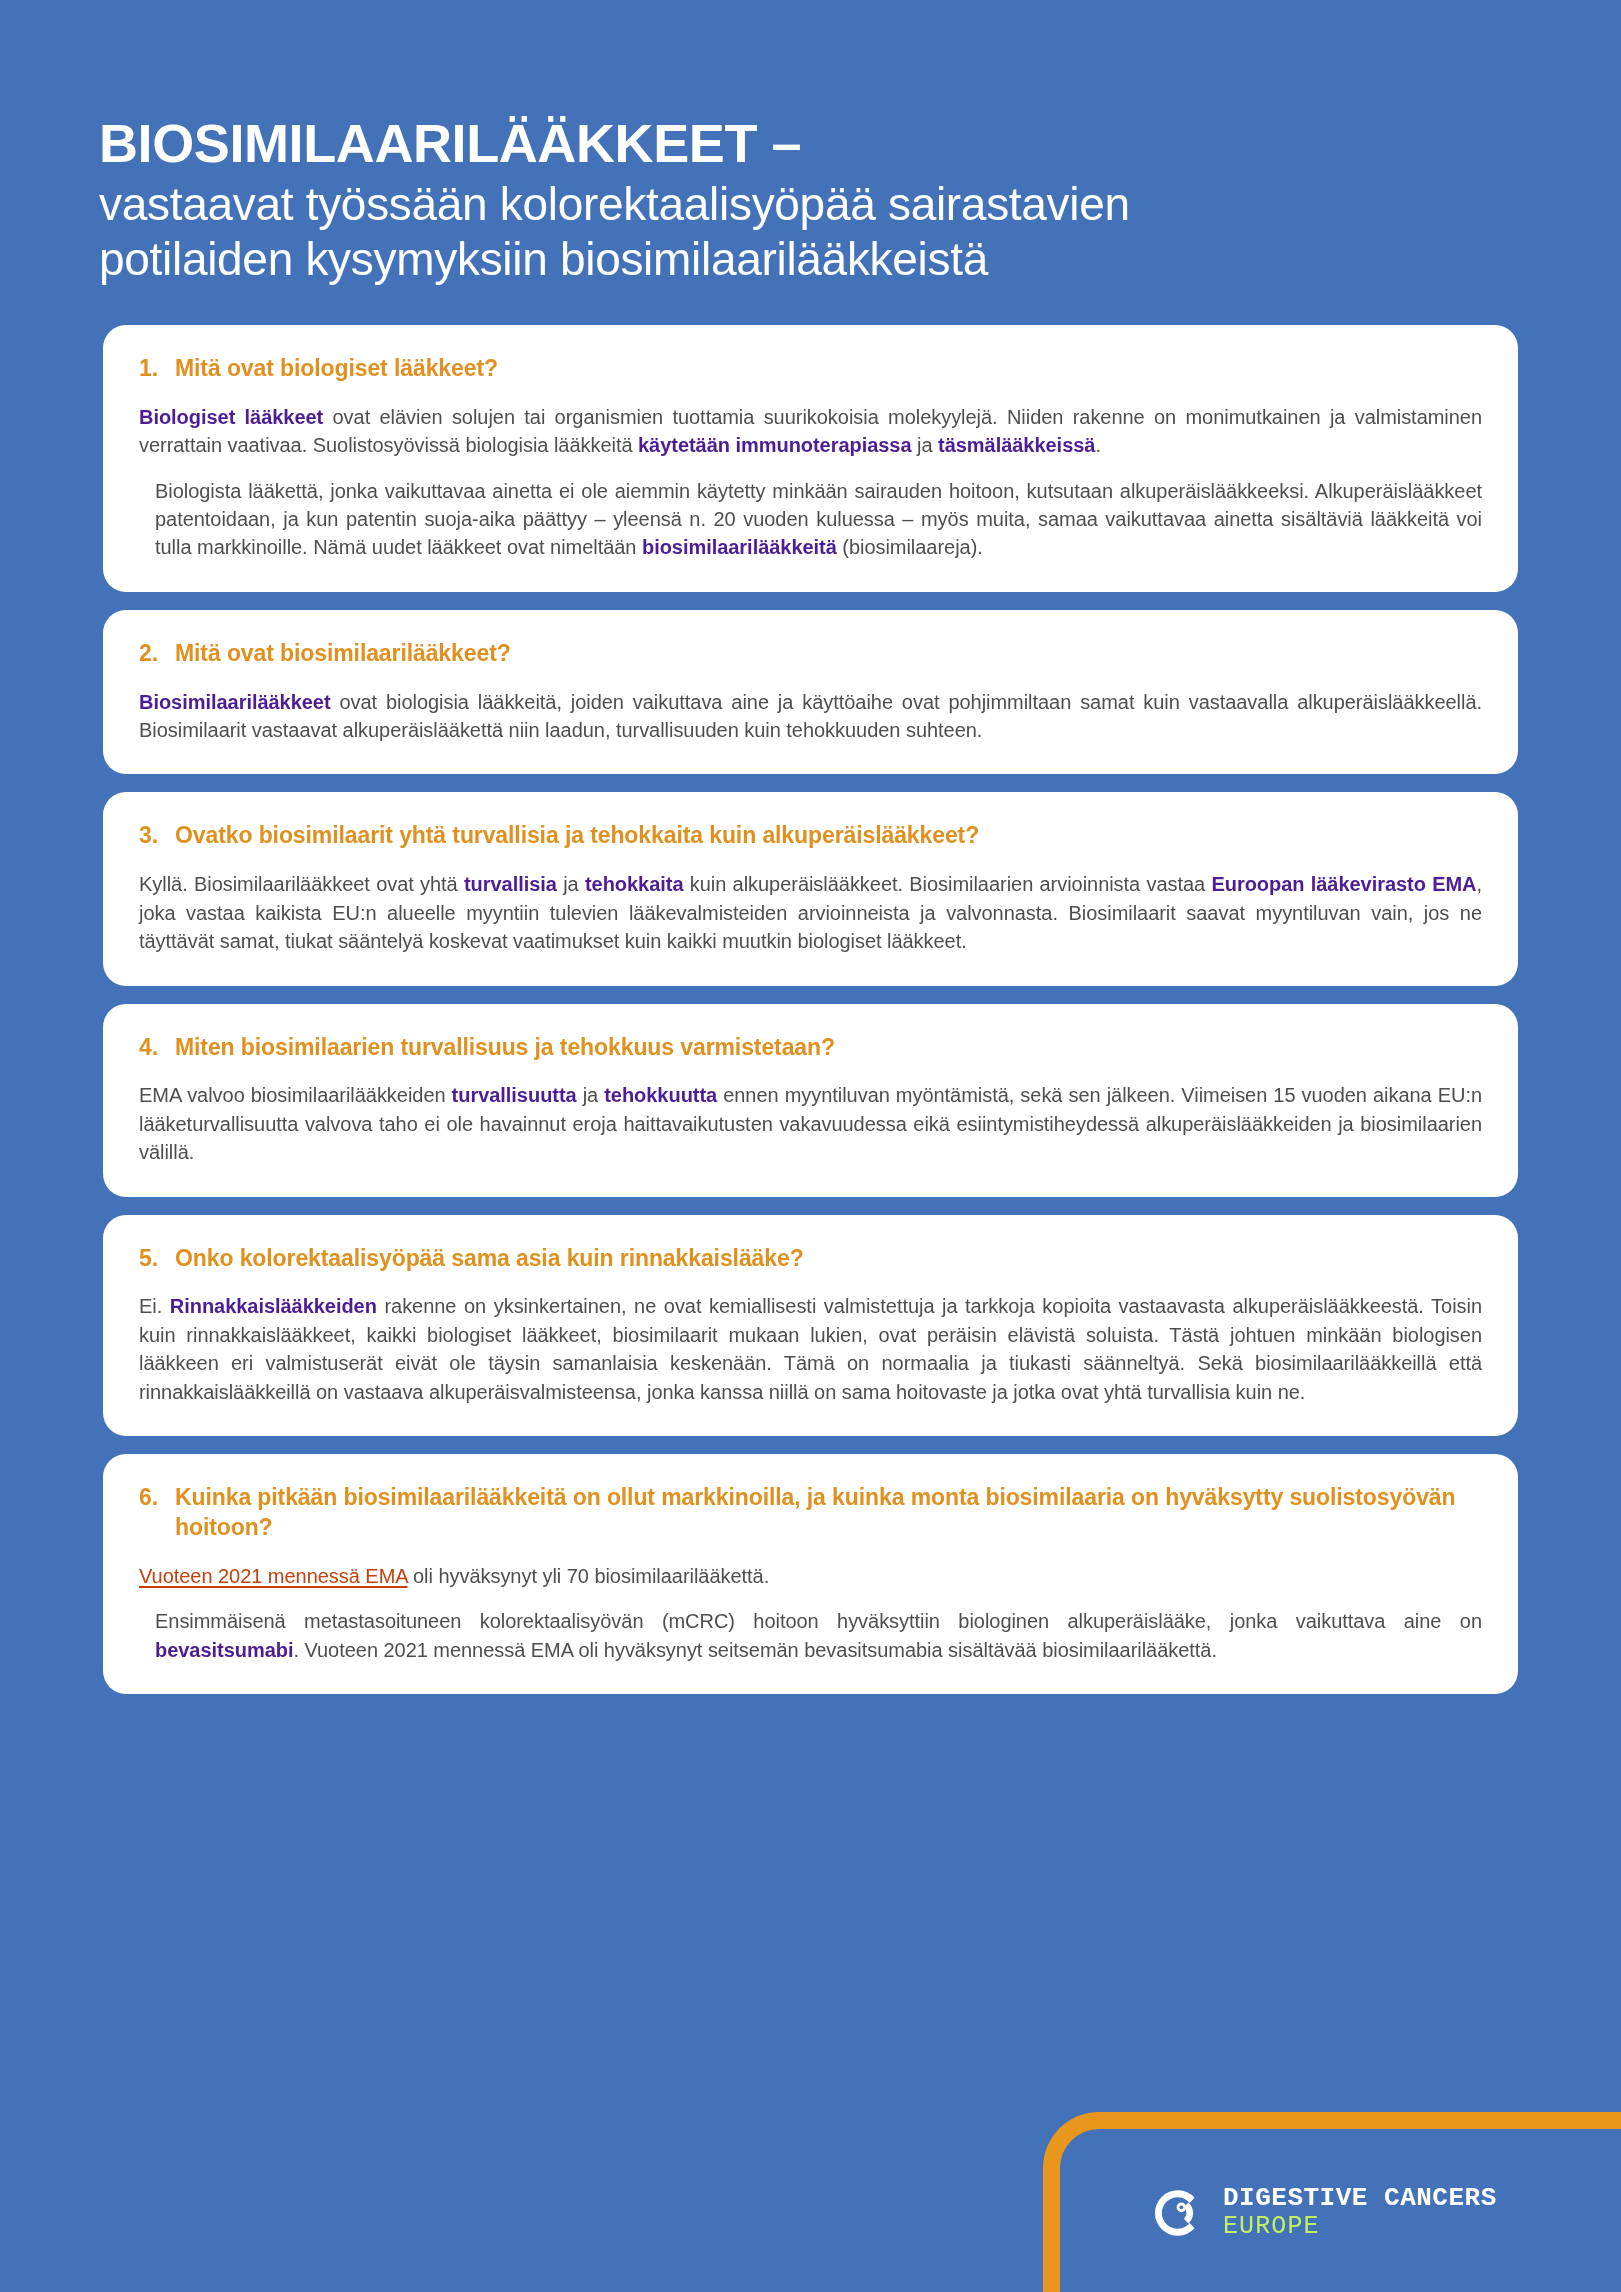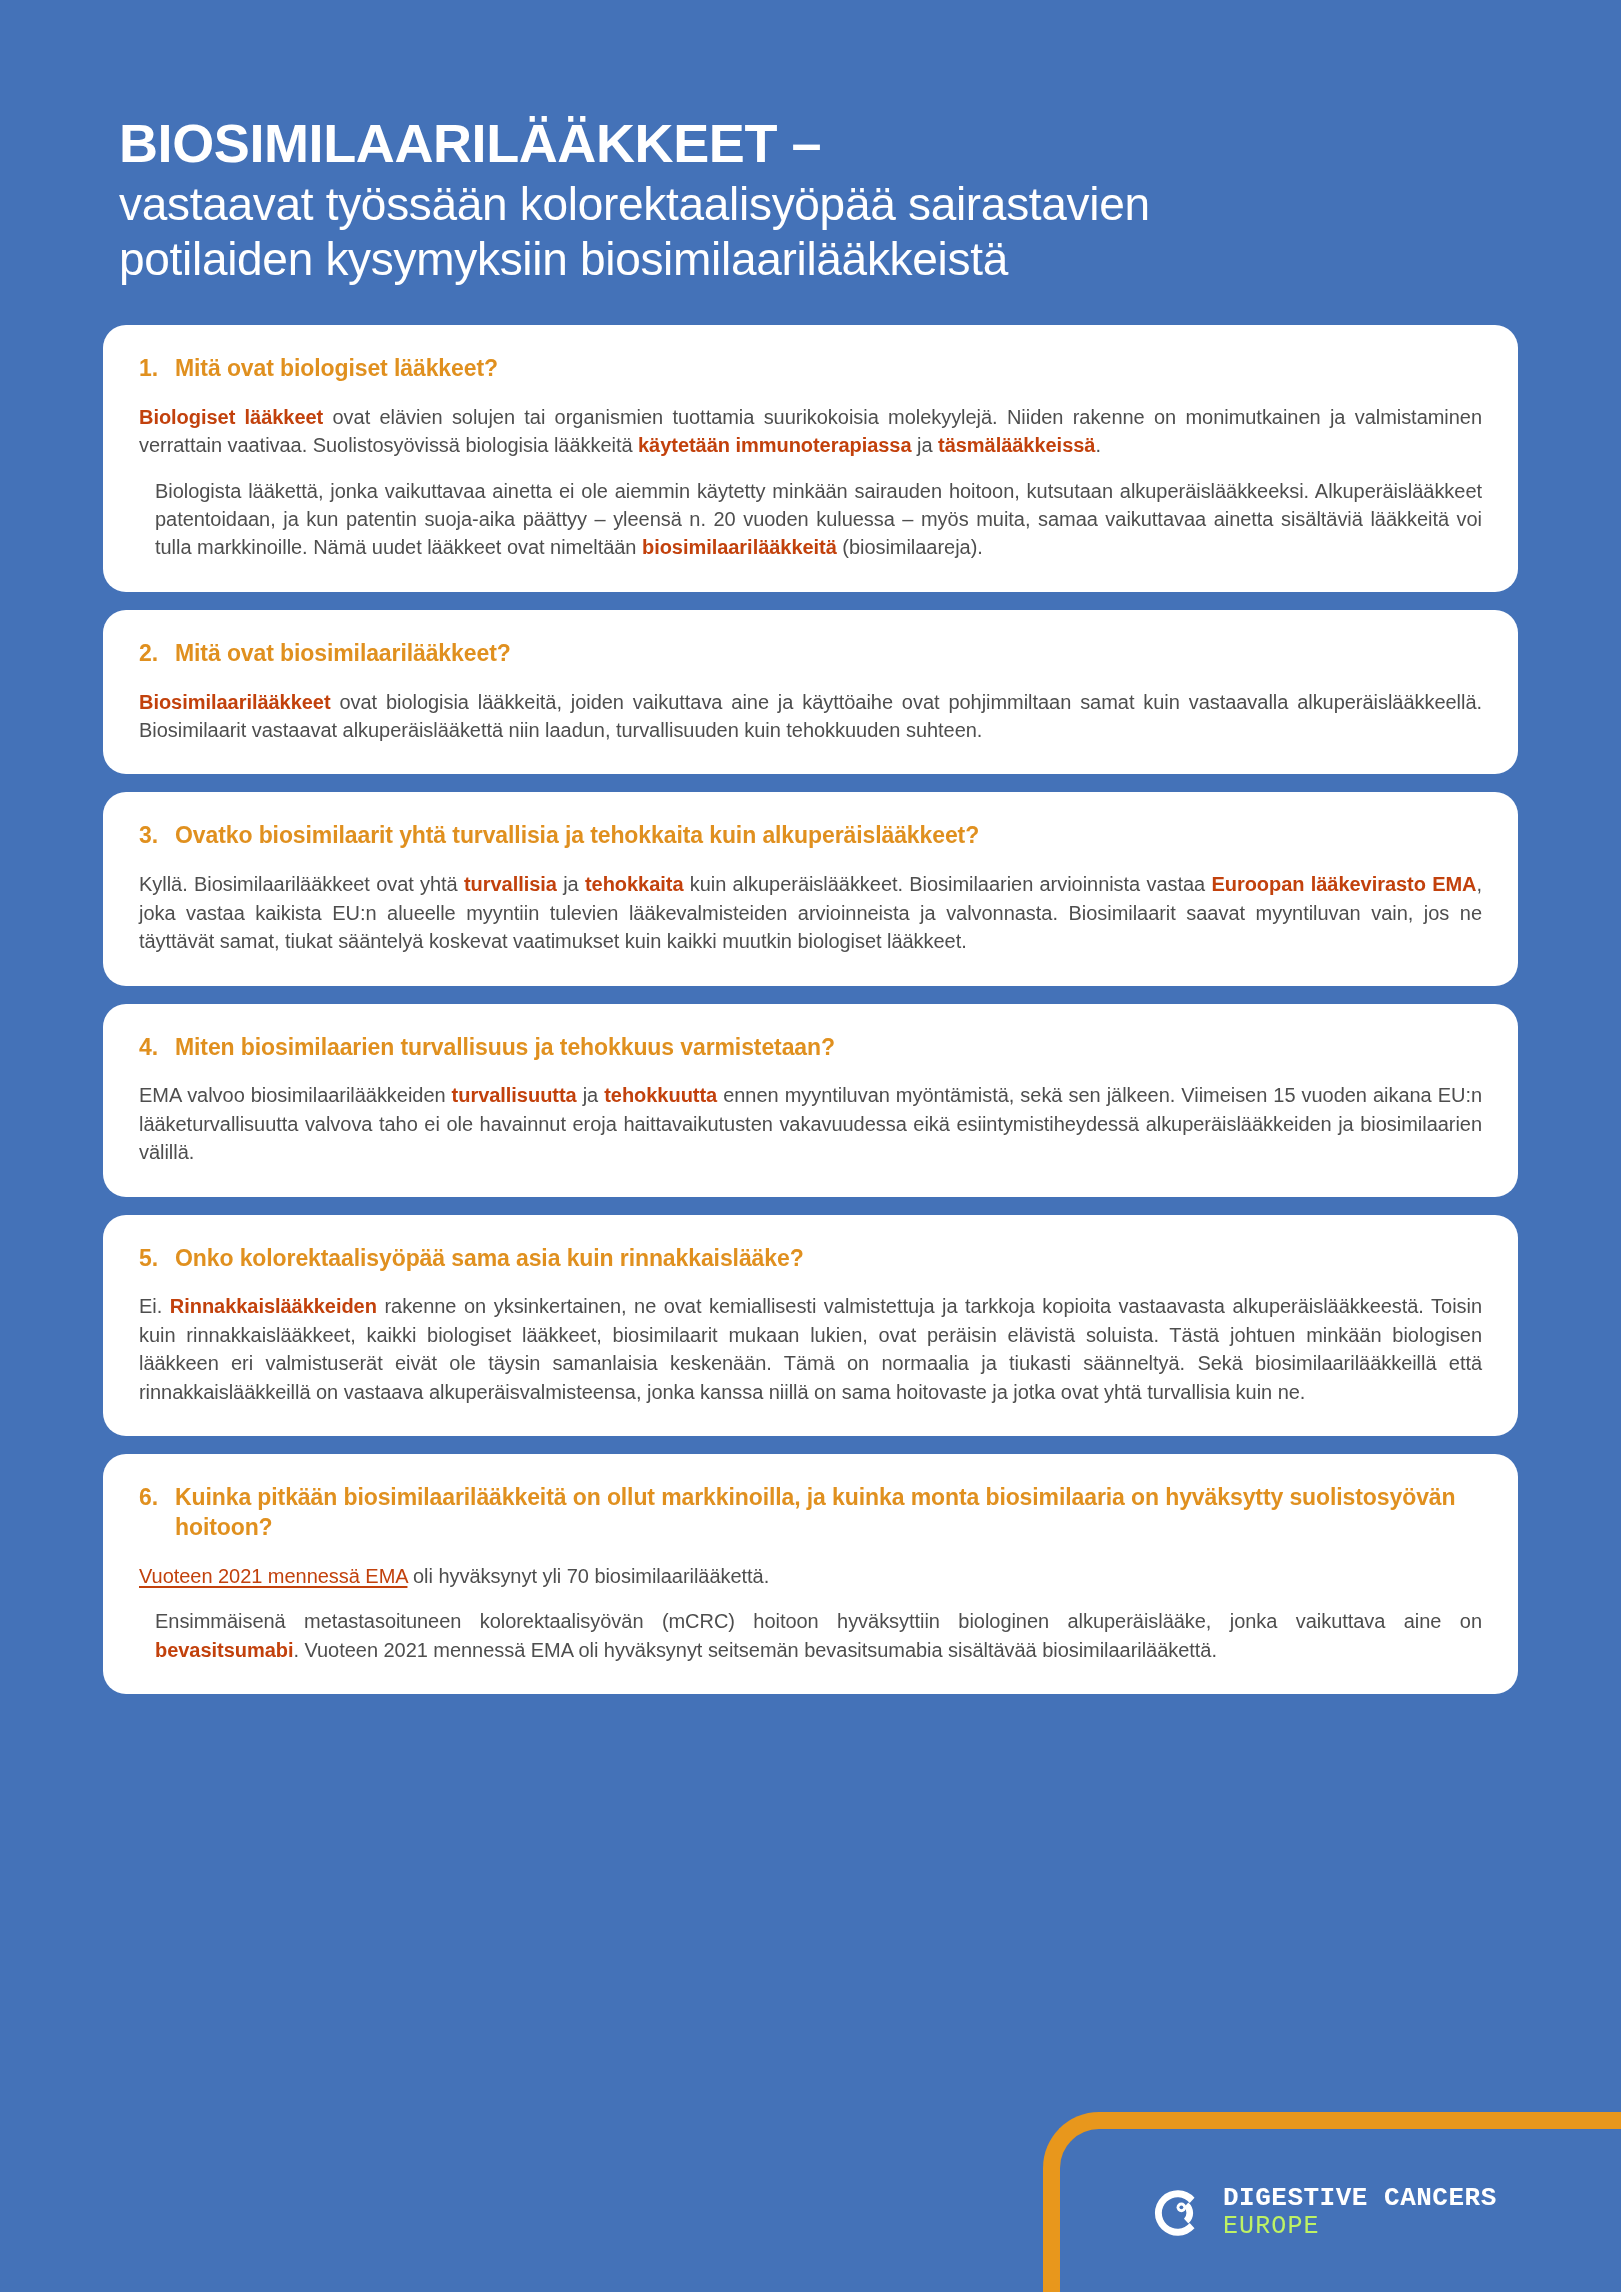--- a/index.html
+++ b/index.html
@@ -13,21 +13,20 @@
   body {
     background: #4472b8;
     font-family: "Liberation Sans", sans-serif;
     overflow: hidden;
     position: relative;
   }
 
   
   .header {
     padding: 115px 99px 0 99px;
-    margin-left: 20px;
   }
 
   .title-main {
     font-size: 54px;
     font-weight: 700;
     color: #ffffff;
     letter-spacing: -0.4px;
     line-height: 1.04;
     white-space: nowrap;
   }
@@ -82,21 +81,21 @@
     line-height: 1.42;
     color: #4e4e4e;
     text-align: justify;
     margin-top: 19px;
     letter-spacing: -0.04px;
   }
 
   .body-p.tight { margin-top: 17px; margin-left: 16px; }
 
   b.hl {
-    color: #c2410c;
+    color: #4c1d95;
     font-weight: 700;
   }
 
   u.ul {
     color: #c2410c;
     text-decoration: underline;
     text-underline-offset: 2.7px;
   }
 
   

